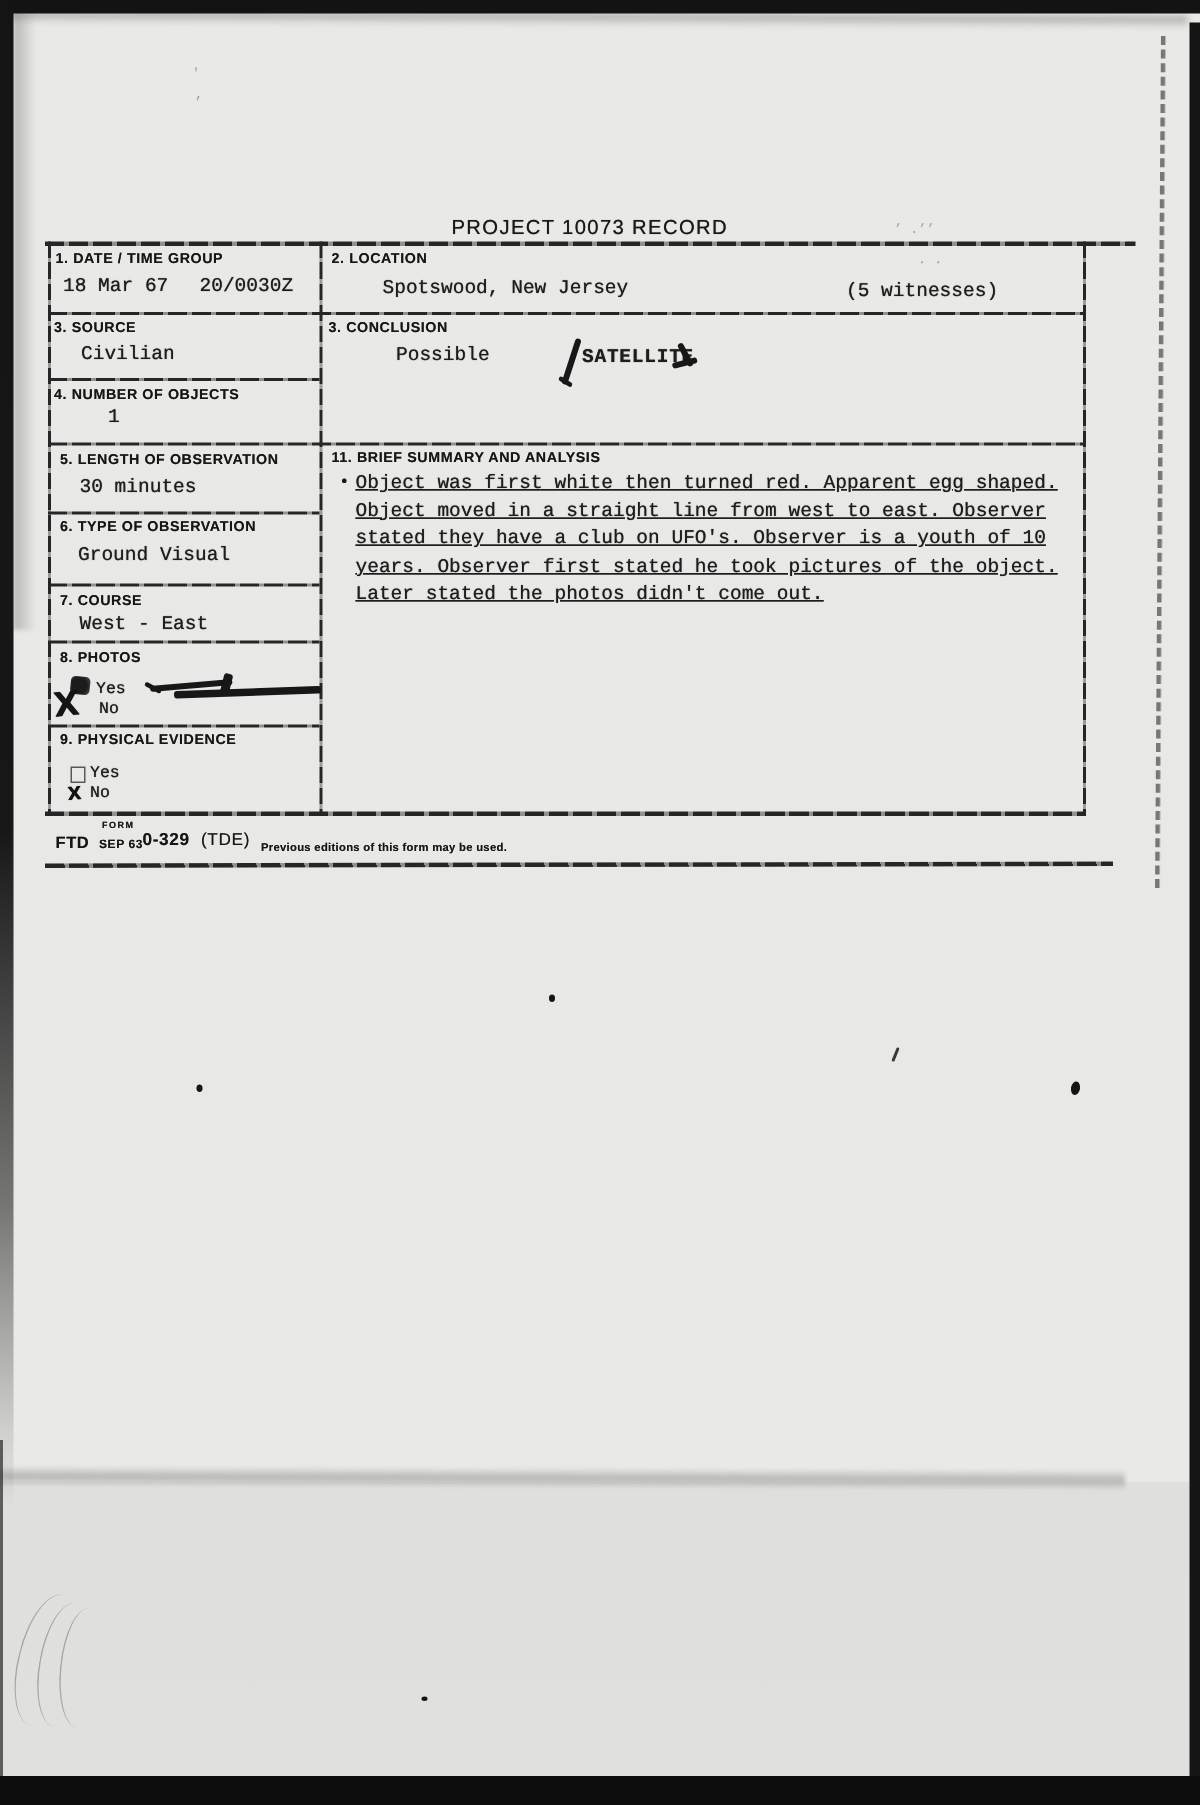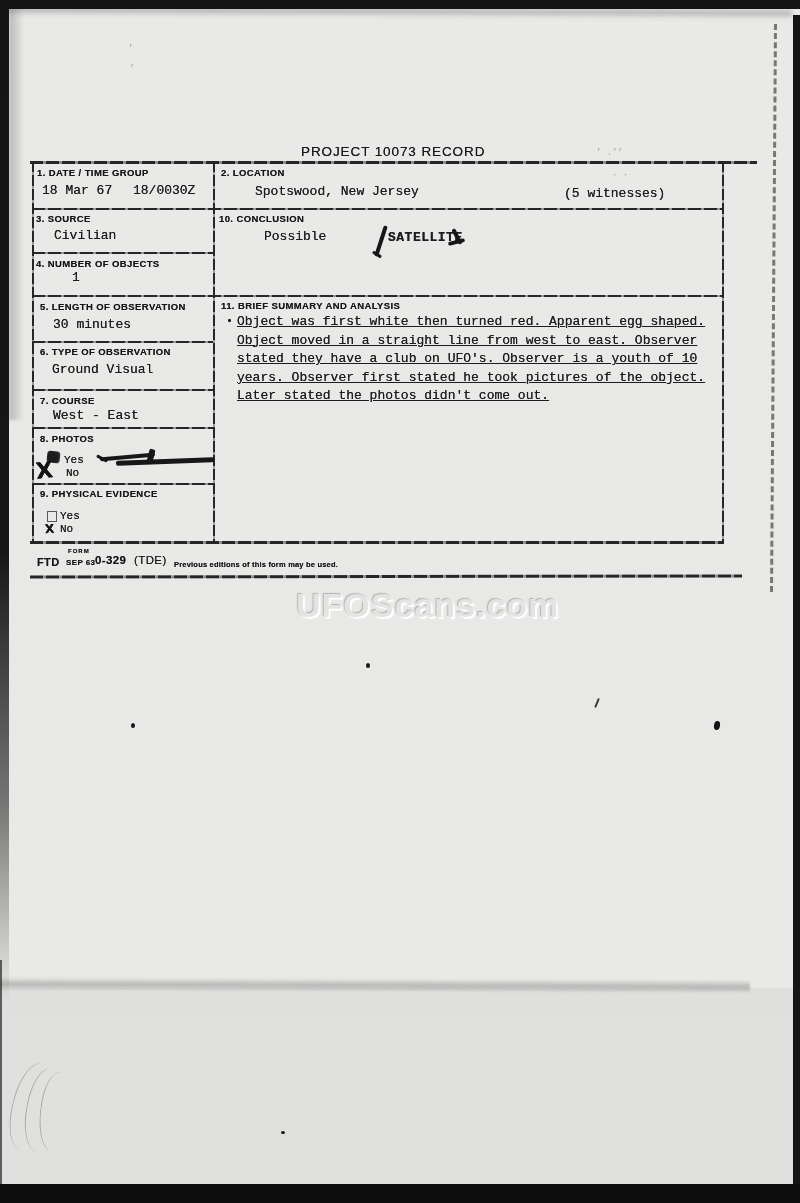--- a/index.html
+++ b/index.html
@@ -85,33 +85,33 @@
   <div class="vl" style="left:213px;top:161px;width:2px;height:382px"></div>
   <div class="hl" style="left:32px;top:252px;width:181px;height:2px"></div>
   <div class="hl" style="left:32px;top:341px;width:181px;height:2px"></div>
   <div class="hl" style="left:32px;top:389px;width:181px;height:2px"></div>
   <div class="hl" style="left:32px;top:427px;width:181px;height:2px"></div>
   <div class="hl" style="left:32px;top:483px;width:181px;height:2px"></div>
   <div class="hl" style="left:30px;top:575px;width:712px;height:3px;transform:rotate(-.1deg)"></div>
 
   <div class="lbl" style="left:37px;top:167px">1. DATE / TIME GROUP</div>
   <div class="tw" style="left:42px;top:183px">18 Mar 67</div>
-  <div class="tw" style="left:133px;top:183px">18/0030Z</div>
+  <div class="tw" style="left:133px;top:183px">20/0030Z</div>
 
   <div class="lbl" style="left:221px;top:167px">2. LOCATION</div>
   <div class="tw" style="left:255px;top:184px">Spotswood, New Jersey</div>
   <div class="tw" style="left:564px;top:186px">(5 witnesses)</div>
 
   <div class="lbl" style="left:36px;top:213px">3. SOURCE</div>
   <div class="tw" style="left:54px;top:228px">Civilian</div>
 
   <div class="lbl" style="left:36px;top:258px">4. NUMBER OF OBJECTS</div>
   <div class="tw" style="left:72px;top:270px">1</div>
 
-  <div class="lbl" style="left:219px;top:213px">10. CONCLUSION</div>
+  <div class="lbl" style="left:219px;top:213px">3. CONCLUSION</div>
   <div class="tw" style="left:264px;top:229px">Possible</div>
   <div class="tw" style="left:388px;top:230px;font-weight:bold;letter-spacing:.5px">SATELLITE</div>
   <div class="stroke" style="left:379px;top:225px;width:4px;height:32px;transform:rotate(18deg)"></div>
   <div class="stroke" style="left:372px;top:253px;width:10px;height:3px;transform:rotate(32deg)"></div>
   <div class="stroke" style="left:455px;top:228px;width:4px;height:17px;transform:rotate(-28deg)"></div>
   <div class="stroke" style="left:448px;top:240px;width:17px;height:4px;transform:rotate(-14deg)"></div>
 
   <div class="lbl" style="left:40px;top:301px">5. LENGTH OF OBSERVATION</div>
   <div class="tw" style="left:53px;top:317px">30 minutes</div>
 
@@ -148,21 +148,20 @@
   </div>
   <div class="speck" style="left:228px;top:319px;width:2.5px;height:2.5px"></div>
 
   <div class="lbl" style="left:37px;top:556px;font-size:11px">FTD</div>
   <div class="lbl" style="left:68px;top:548px;font-size:6px;letter-spacing:1px">FORM</div>
   <div class="lbl" style="left:66px;top:558px;font-size:8px;font-weight:bold">SEP 63</div>
   <div class="lbl" style="left:95px;top:554px;font-size:11.5px">0-329</div>
   <div class="lbl" style="left:134px;top:554px;font-size:11.5px;font-weight:normal">(TDE)</div>
   <div class="lbl" style="left:174px;top:560px;font-size:7.5px;letter-spacing:.2px">Previous editions of this form may be used.</div>
 
-  <div class="watermark">UFOScans.com</div>
 
   <div class="faint" style="left:596px;top:148px">’&nbsp;.’’</div>
   <div class="faint" style="left:612px;top:170px">·&nbsp;·</div>
   <div class="faint" style="left:128px;top:44px">′</div>
   <div class="faint" style="left:130px;top:58px">,</div>
   <div class="speck" style="left:366px;top:663px;width:4px;height:5px"></div>
   <div class="speck" style="left:131px;top:723px;width:4px;height:5px"></div>
   <div class="speck" style="left:596px;top:698px;width:2px;height:10px;border-radius:2px;transform:rotate(22deg);background:#3a3a3a"></div>
   <div class="speck" style="left:714px;top:721px;width:6px;height:9px;transform:rotate(10deg)"></div>
   <div class="speck" style="left:281px;top:1131px;width:4px;height:3px"></div>

